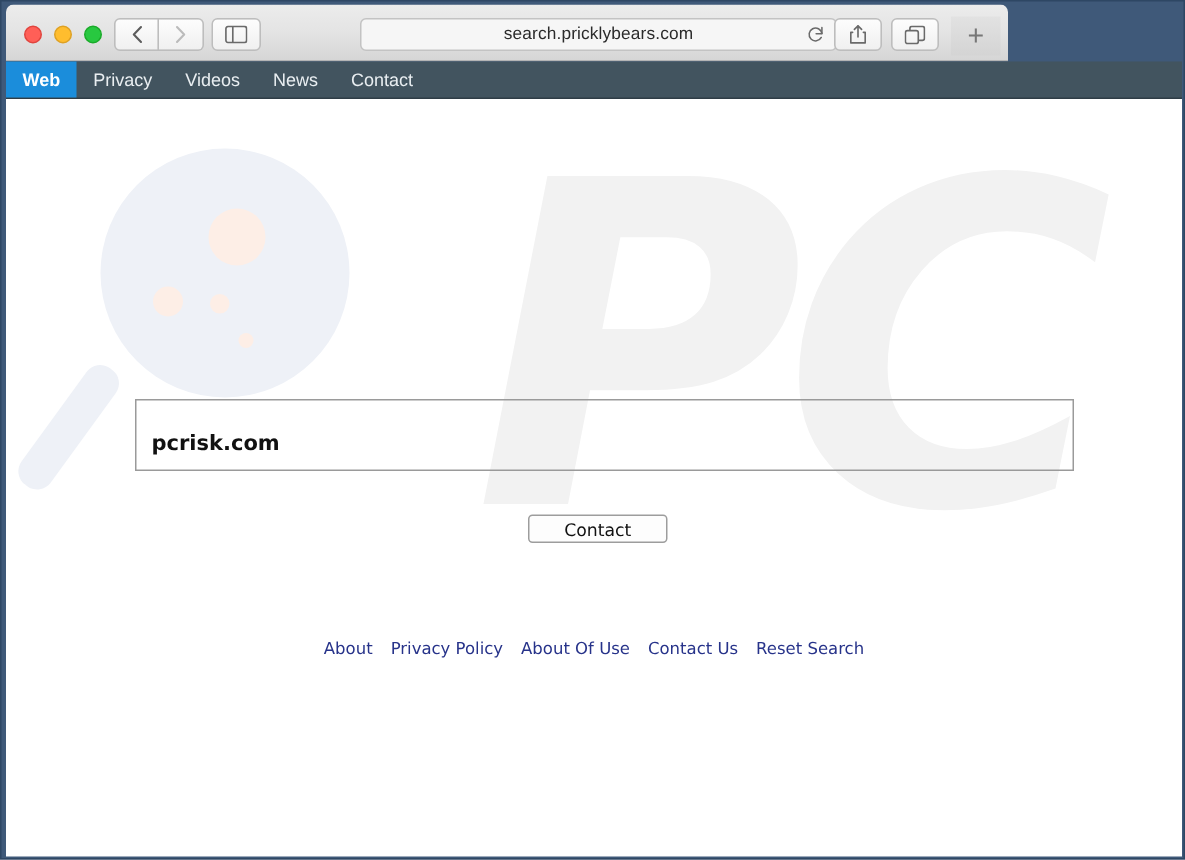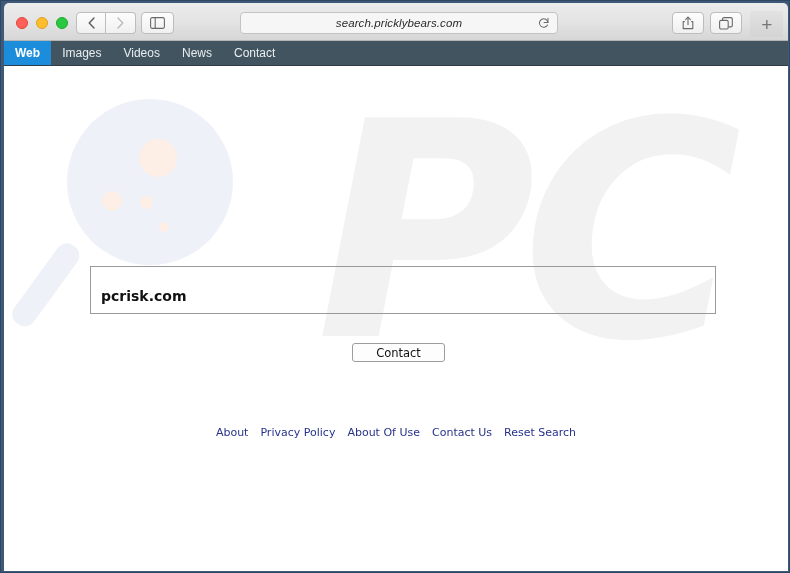--- a/index.html
+++ b/index.html
@@ -23,28 +23,27 @@
     box-sizing: border-box;
     background: #3f5979;
     border: 1px solid #2e4764;
     overflow: hidden;
   }
 
   
   #titlebar {
     position: absolute;
     left: 3px; top: 2px;
-    width: 784px;
+    width: 668px;
     height: 38px;
     box-sizing: border-box;
     background: linear-gradient(to bottom, #ececec 0%, #e4e4e4 48%, #d6d6d6 100%);
     border-bottom: 1px solid #b4b4b4;
     border-top-left-radius: 5px;
     border-top-right-radius: 5px;
-    font-style: italic;
   }
 
   .traffic-lights {
     position: absolute;
     left: 12px; top: 14px;
     display: flex;
     gap: 8px;
   }
   .light {
     width: 12px; height: 12px;
@@ -351,21 +350,21 @@
 
     <div id="new-tab-btn">+</div>
   </div>
 
   <div id="site-nav">
     <div class="nav-items">
       <div class="nav-item active">
         <span>Web</span>
       </div>
       <div class="nav-item">
-        <span>Images</span>
+        <span>Privacy</span>
       </div>
       <div class="nav-item">
         <span>Videos</span>
       </div>
       <div class="nav-item">
         <span>News</span>
       </div>
       <div class="nav-item">
         <span>Contact</span>
       </div>

